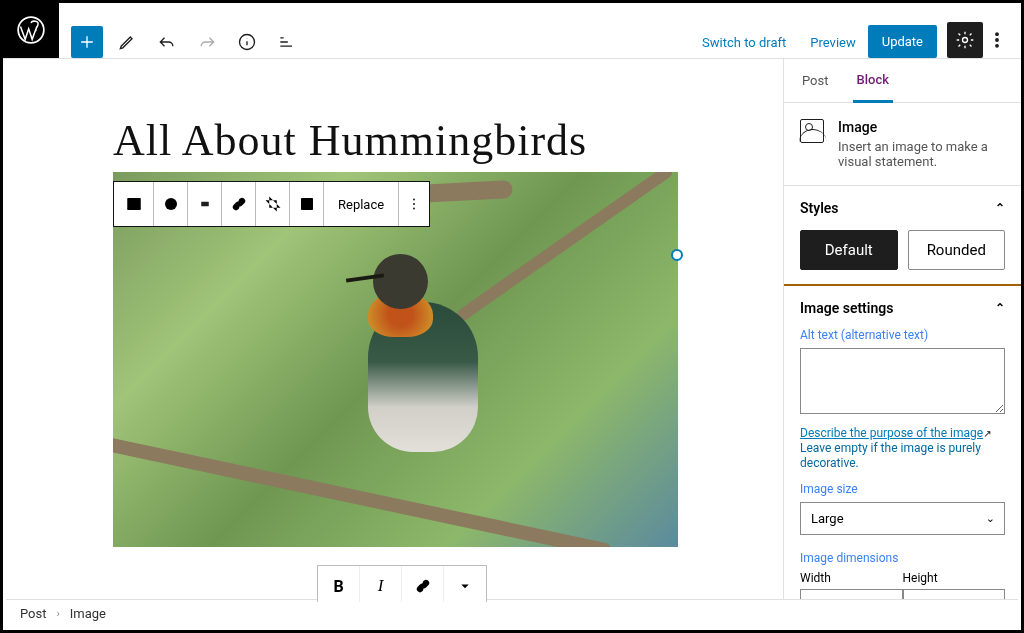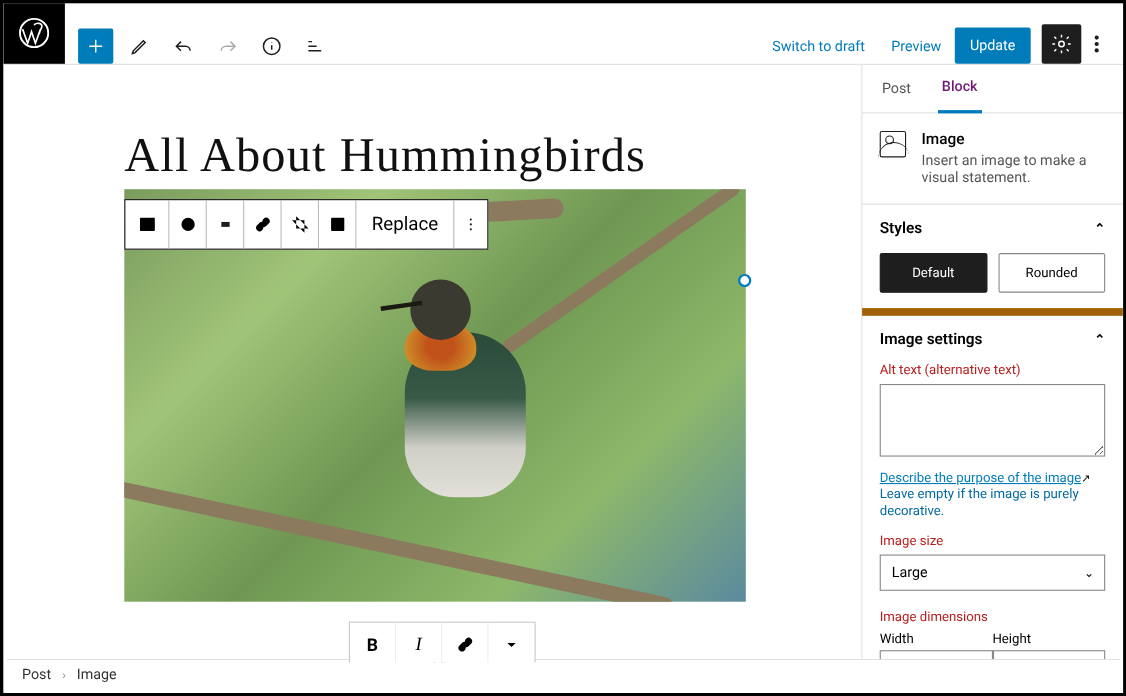--- a/index.html
+++ b/index.html
@@ -18,21 +18,21 @@
 .settings-btn { width: 36px; height: 36px; margin-left: 10px; background: #1e1e1e; color: #fff; display: flex; align-items: center; justify-content: center; border-radius: 2px; cursor: pointer; }
 .more-btn { width: 28px; height: 36px; display: flex; align-items: center; justify-content: center; color: #1e1e1e; cursor: pointer; }
 
 .main { display: flex; height: calc(633px - 56px - 28px - 6px); }
 .canvas { flex: 1; position: relative; padding-top: 56px; padding-left: 110px; overflow: hidden; }
 .title { font-family: Georgia, serif; font-size: 44px; font-weight: 400; color: #111; letter-spacing: 1px; }
 .block-toolbar { position: absolute; top: 122px; left: 110px; display: flex; border: 1px solid #111; background: #fff; height: 46px; align-items: stretch; z-index: 5; }
 .bt-cell { width: 34px; display: flex; align-items: center; justify-content: center; border-right: 1px solid #bbb; cursor: pointer; }
 .bt-cell.wide { width: 40px; }
 .bt-cell:last-child { border-right: none; }
-.bt-replace { padding: 4px 14px; display: flex; align-items: center; font-size: 17px; border-right: 1px solid #bbb; cursor: pointer; }
+.bt-replace { padding: 4px 14px; display: flex; align-items: center; font-size: 13px; border-right: 1px solid #bbb; cursor: pointer; }
 .bt-more { width: 30px; display: flex; align-items: center; justify-content: center; cursor: pointer; }
 .image-block { margin-top: 6px; width: 565px; height: 375px; position: relative; background: linear-gradient(135deg,#7a9b5e 0%,#a0c478 25%,#6f9752 50%,#8db86a 75%,#5b8a9e 100%); overflow: hidden; }
 .branch { position: absolute; background: #8b7a5e; transform-origin: left center; }
 .b1 { width: 420px; height: 18px; top: 30px; left: -20px; transform: rotate(-3deg); border-radius: 9px; }
 .b2 { width: 540px; height: 14px; top: 260px; left: -30px; transform: rotate(12deg); border-radius: 7px; }
 .b3 { width: 260px; height: 12px; top: 140px; right: -40px; transform: rotate(-35deg); border-radius: 6px; left: auto; }
 .bird { position: absolute; width: 180px; height: 230px; left: 215px; top: 70px; }
 .bird-body { position: absolute; width: 110px; height: 150px; left: 40px; top: 60px; background: linear-gradient(180deg,#2a4a3a 0%,#3a5a48 40%,#d0cfc8 70%,#e2e0d8 100%); border-radius: 55px 55px 45px 45px; }
 .bird-head { position: absolute; width: 55px; height: 55px; left: 45px; top: 12px; background: #3a3a30; border-radius: 50%; }
 .bird-throat { position: absolute; width: 65px; height: 45px; left: 40px; top: 50px; background: radial-gradient(circle,#c0521a 30%,#d4a02c 100%); border-radius: 50% 50% 40% 40%; }
@@ -48,27 +48,27 @@
 .tabs { display: flex; align-items: center; height: 44px; border-bottom: 1px solid #e0e0e0; padding: 0 14px; position: relative; }
 .tab { padding: 0 4px; margin-right: 20px; color: #555; cursor: pointer; height: 44px; display: flex; align-items: center; }
 .tab.active { color: #701a75; font-weight: 500; border-bottom: 3px solid #007cba; margin-bottom: -1px; }
 .tabs-close { margin-left: auto; font-size: 18px; cursor: pointer; color: #333; }
 .panel-hdr { padding: 16px; display: flex; gap: 14px; border-bottom: 1px solid #e0e0e0; }
 .panel-hdr-ico { width: 24px; height: 24px; border: 1.5px solid #1e1e1e; border-radius: 2px; position: relative; flex-shrink: 0; }
 .panel-hdr-ico::before { content: ''; position: absolute; width: 6px; height: 6px; border-radius: 50%; border: 1.5px solid #1e1e1e; top: 3px; left: 4px; }
 .panel-hdr-ico::after { content: ''; position: absolute; width: 28px; height: 14px; border-top: 1.5px solid #1e1e1e; border-radius: 14px 14px 0 0; bottom: -2px; left: -3px; transform: rotate(-8deg); }
 .panel-hdr-title { font-weight: 500; font-size: 14px; }
 .panel-hdr-desc { color: #555; margin-top: 4px; }
-.section { border-bottom: 7px solid #a16207; padding: 14px 16px; }
+.section { border-bottom: 2px solid #a16207; padding: 14px 16px; }
 .section-top { display: flex; justify-content: space-between; align-items: center; font-weight: 600; font-size: 14px; cursor: pointer; }
 .chev { font-size: 12px; }
 .style-btns { display: flex; gap: 10px; margin-top: 14px; }
-.style-btn { flex: 1; text-align: center; padding: 10px 0; border: 1px solid #888; border-radius: 2px; font-size: 12px; cursor: pointer; }
+.style-btn { flex: 1; text-align: center; padding: 10px 0; border: 1px solid #888; border-radius: 2px; font-size: 15px; cursor: pointer; }
 .style-btn.active { background: #1e1e1e; color: #fff; border-color: #1e1e1e; }
-.field-label { font-size: 12px; margin-top: 12px; color: #b91c1c; }
+.field-label { font-size: 12px; margin-top: 12px; color: #3b82f6; }
 .alt-textarea { width: 100%; height: 66px; margin-top: 6px; border: 1px solid #888; resize: both; font-size: 13px; padding: 6px; }
 .help-link { color: #007cba; text-decoration: underline; font-size: 12px; cursor: pointer; }
 .ext-ico { font-size: 10px; }
 .help-text { color: #0369a1; font-size: 12px; text-align: center; }
 .select-wrap { position: relative; margin-top: 6px; }
 .select-box { width: 100%; padding: 8px 10px; border: 1px solid #888; font-size: 13px; background: #fff; appearance: none; cursor: pointer; }
 .select-arrow { position: absolute; right: 10px; top: 10px; pointer-events: none; font-size: 11px; }
 .dims { display: flex; margin-top: 6px; }
 .dim-col { flex: 1; }
 .dim-input { width: 100%; padding: 8px; border: 1px solid #888; margin-top: 4px; font-size: 13px; }

